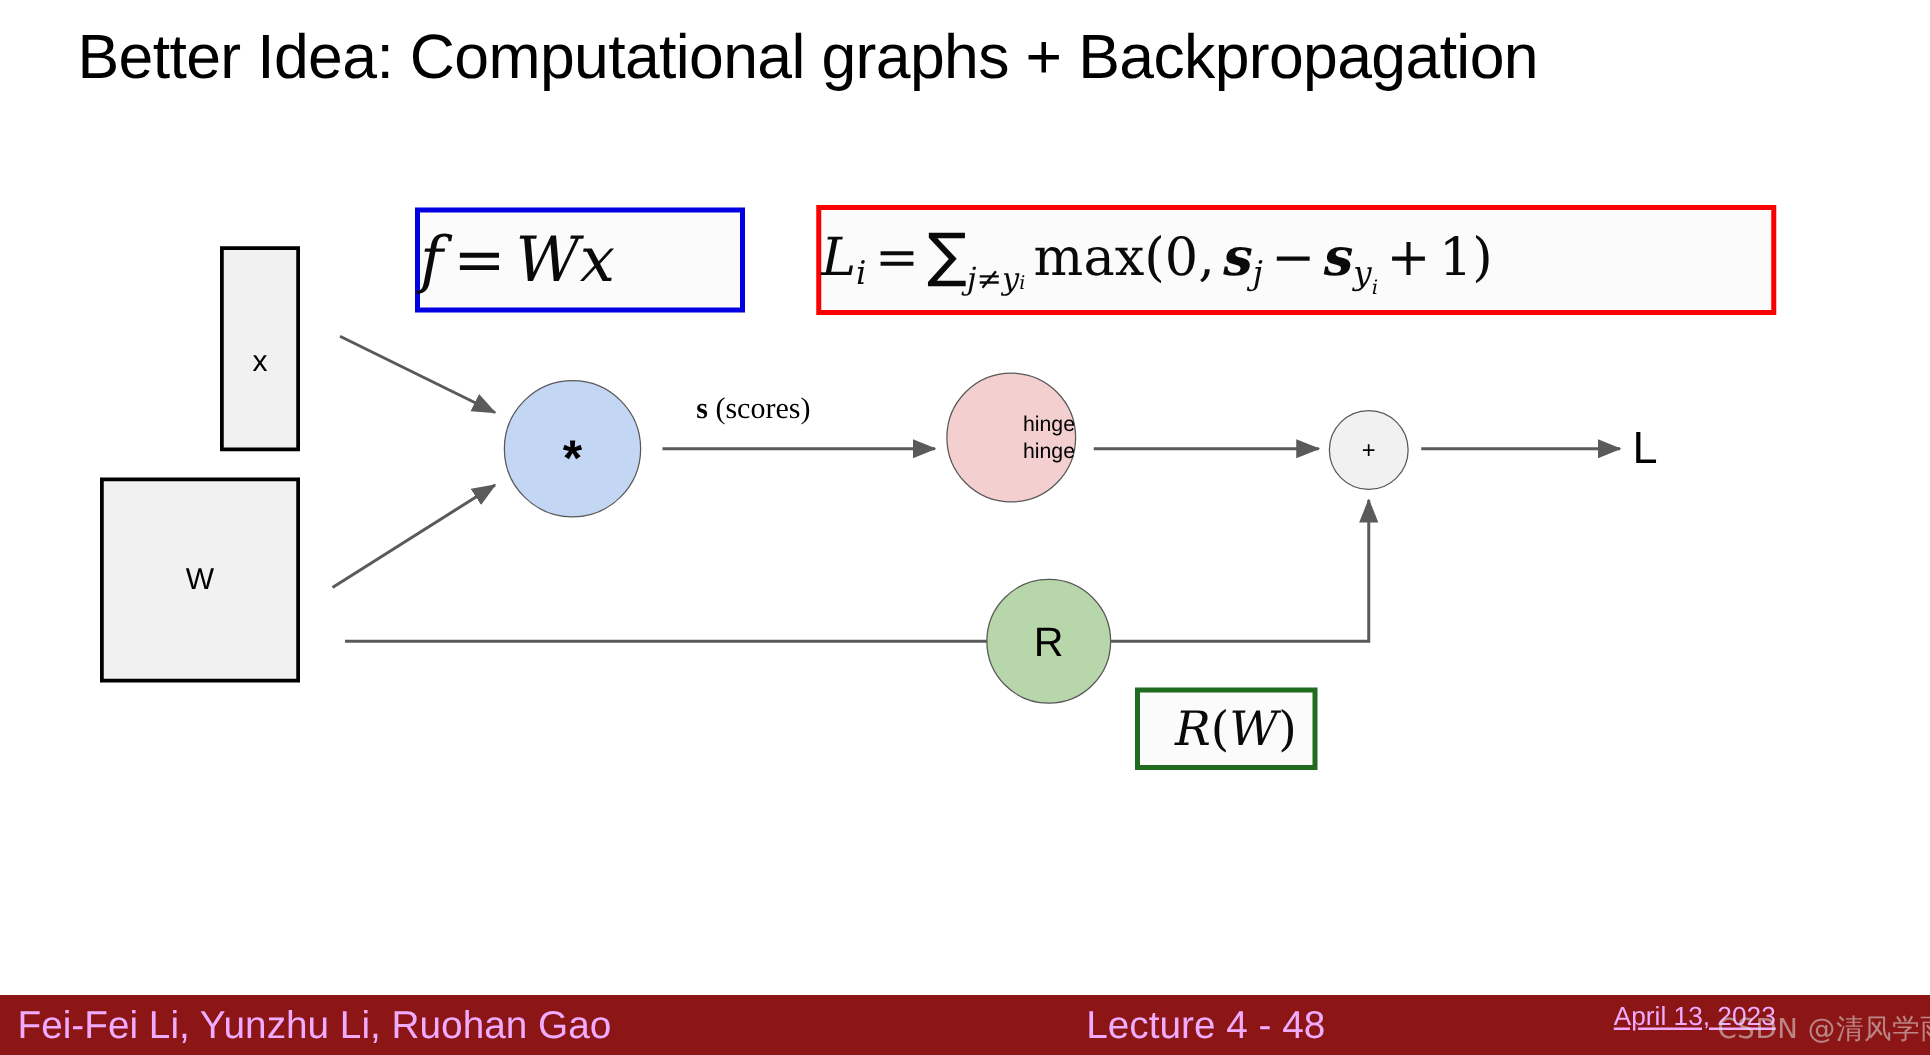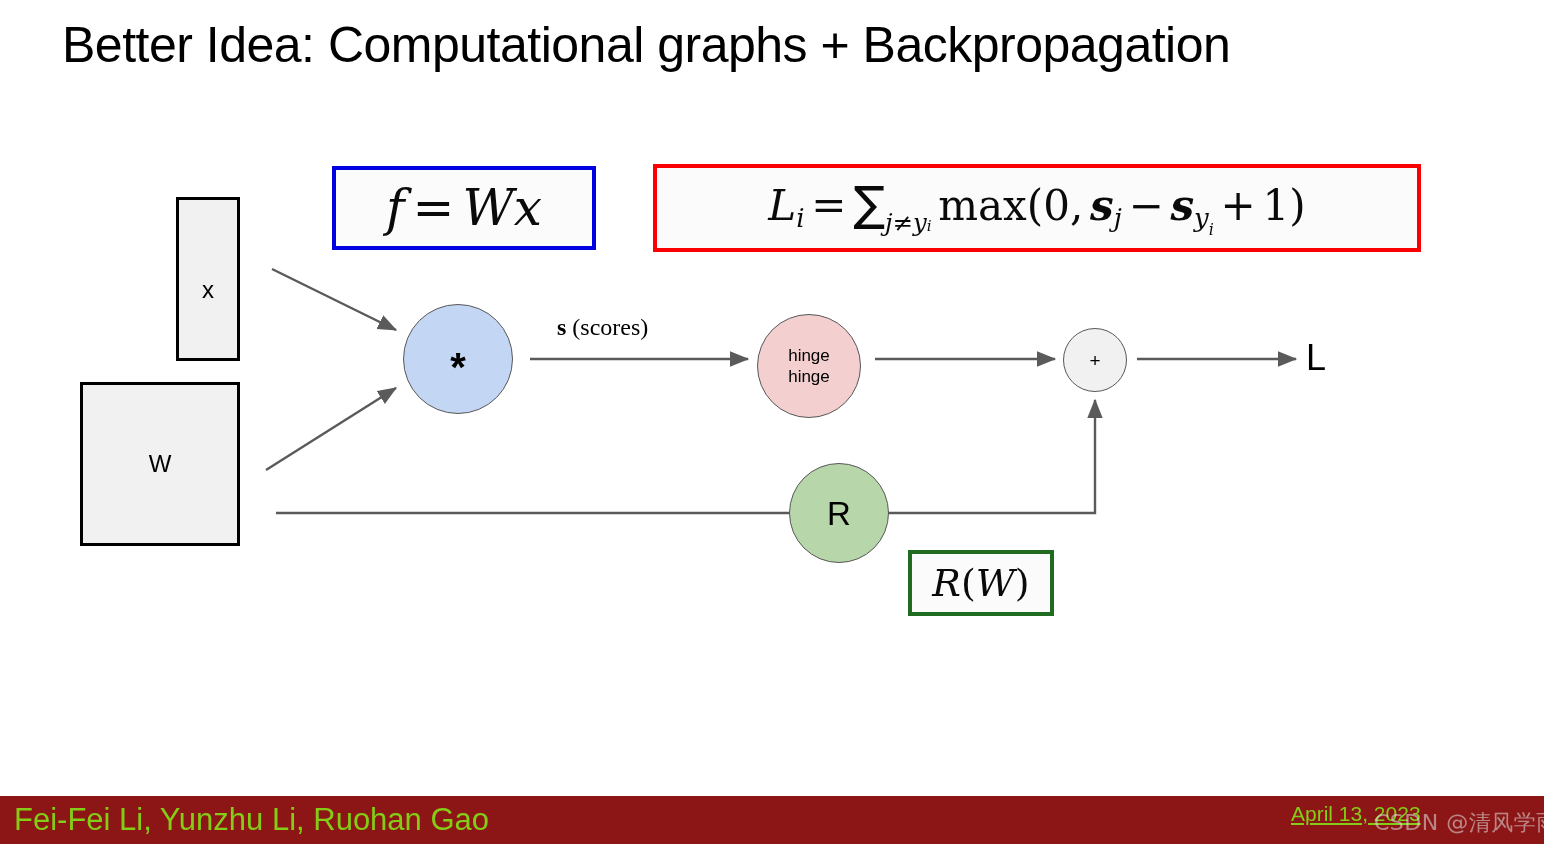--- a/index.html
+++ b/index.html
@@ -73,24 +73,25 @@
   }
   #node-mul {
     left: 403px; top: 304px; width: 110px; height: 110px;
     background: #c3d6f4;
     font-size: 40px;
     font-weight: 700;
     line-height: 1;
   }
   #node-mul .nlabel { transform: translateY(8px); }
   #node-hinge {
-    left: 757px; top: 314px; width: 104px; height: 104px;
+    left: 757px; top: 298px; width: 104px; height: 104px;
     background: #f3cfcf;
     font-size: 17px;
     line-height: 21px;
+    justify-content: flex-end;
   }
   #node-plus {
     left: 1063px; top: 328px; width: 64px; height: 64px;
     background: #f1f1f1;
     font-size: 19px;
     line-height: 1;
   }
   #node-r {
     left: 789px; top: 463px; width: 100px; height: 100px;
     background: #b7d7ab;
@@ -120,39 +121,40 @@
     color: #000;
   }
 
   
   .formula-box {
     position: absolute;
     background: #fbfbfb;
     box-sizing: border-box;
     display: flex;
     align-items: center;
-    justify-content: center;
+    justify-content: flex-start;
     font-family: "DejaVu Serif", "Liberation Serif", serif;
     color: #0a0a0a;
     white-space: nowrap;
   }
   #formula-f {
     left: 332px; top: 166px; width: 264px; height: 84px;
     border: 4px solid #0000e0;
     font-size: 50px;
   }
   #formula-loss {
     left: 653px; top: 164px; width: 768px; height: 88px;
     border: 4px solid #fb0000;
     font-size: 42px;
   }
   #formula-rw {
     left: 908px; top: 550px; width: 146px; height: 66px;
     border: 4px solid #1f6b1f;
     font-size: 38px;
+    padding-left: 28px;
   }
 
   
   .mi { font-style: italic; }
   .sub {
     font-size: 0.62em;
     vertical-align: -0.28em;
     font-style: italic;
   }
   .subsub {
@@ -176,21 +178,21 @@
   .sp { display: inline-block; width: 0.16em; }
 
   
   .footer {
     position: absolute;
     left: 0;
     top: 796px;
     width: 1544px;
     height: 48px;
     background: #8c1515;
-    color: #84cc16;
+    color: #f0abfc;
   }
   .footer-authors {
     position: absolute;
     left: 14px;
     top: 6px;
     font-size: 31px;
     white-space: nowrap;
   }
   .footer-lecture {
     position: absolute;
@@ -286,15 +288,16 @@
 <div class="formula-box" id="formula-loss">
   <span><span class="mi">L</span><span class="sub">i</span><span class="sp"></span><span class="op">=</span><span class="sp"></span><span class="bigsum">∑</span><span class="sumsub">j</span><span class="sumsub op">≠</span><span class="sumsub">y</span><span class="subsub" style="font-size:.36em;vertical-align:-.72em">i</span><span class="sp"></span><span class="op">max</span><span class="op">(</span><span class="op">0</span><span class="op">,</span><span class="sp"></span><span class="bsym">s</span><span class="sub">j</span><span class="sp"></span><span class="op">−</span><span class="sp"></span><span class="bsym">s</span><span class="sub">y</span><span style="font-size:.38em;vertical-align:-.95em;font-style:italic">i</span><span class="sp"></span><span class="op">+</span><span class="sp"></span><span class="op">1</span><span class="op">)</span></span>
 </div>
 
 <div class="formula-box" id="formula-rw">
   <span><span class="mi">R</span><span class="op">(</span><span class="mi">W</span><span class="op">)</span></span>
 </div>
 
 <div class="footer">
   <div class="footer-authors">Fei-Fei Li, Yunzhu Li, Ruohan Gao</div>
+  <div class="footer-lecture">Lecture 4 - 48</div>
   <div class="footer-date">April 13, 2023</div>
 </div>
 <div class="watermark">CSDN @清风学雨</div>
 
 </body></html>

